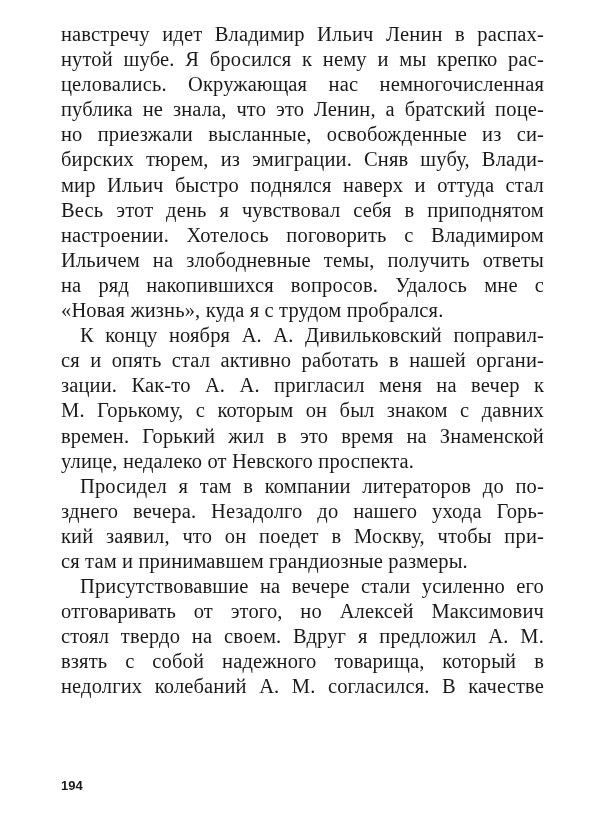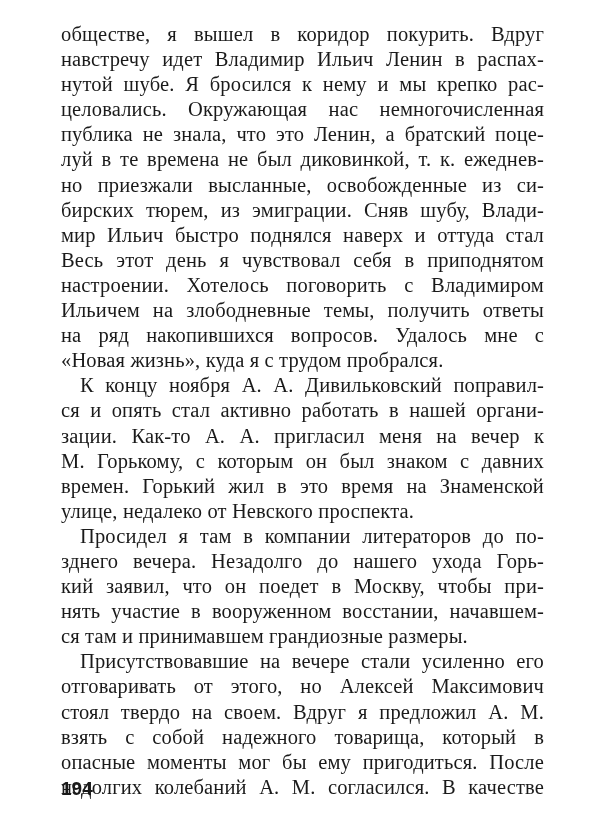--- a/index.html
+++ b/index.html
@@ -12,34 +12,32 @@
     .line {
       display: block; height: 25.1px; line-height: 25.1px;
       white-space: nowrap; text-align: justify; text-align-last: justify;
       letter-spacing: 0.15px;
     }
     .line.last { text-align-last: left; }
     .line.indent { padding-left: 19px; }
     .page-number {
       position: absolute; left: 61px; top: 778px;
       font-family: "Liberation Sans", sans-serif; font-weight: bold;
-      font-size: 19px; color: #1a1a1a;
+      font-size: 13px; color: #1a1a1a;
     }
   </style>
 </head>
 <body>
 
 <div class="page">
   <div>
-    <span class="line">обществе,  я вышел  в коридор  покурить. Вдруг</span>
     <span class="line">навстречу идет Владимир Ильич Ленин в распах-</span>
     <span class="line">нутой шубе. Я бросился к нему и мы крепко рас-</span>
     <span class="line">целовались.  Окружающая нас  немногочисленная</span>
     <span class="line">публика не знала, что это Ленин, а братский поце-</span>
-    <span class="line">луй в те времена не был диковинкой, т. к. ежеднев-</span>
     <span class="line">но приезжали высланные, освобожденные из си-</span>
     <span class="line">бирских тюрем, из эмиграции. Сняв шубу, Влади-</span>
     <span class="line">мир Ильич быстро поднялся наверх и оттуда стал</span>
     <span class="line">Весь этот день я чувствовал себя в приподнятом</span>
     <span class="line">настроении.  Хотелось  поговорить с Владимиром</span>
     <span class="line">Ильичем на злободневные темы, получить ответы</span>
     <span class="line">на ряд накопившихся  вопросов.  Удалось мне с</span>
     <span class="line last">«Новая жизнь», куда я с трудом пробрался.</span>
   </div>
   <div>
@@ -47,27 +45,25 @@
     <span class="line">ся и опять стал активно работать в нашей органи-</span>
     <span class="line">зации.  Как-то  А. А. пригласил  меня на вечер к</span>
     <span class="line">М. Горькому, с которым он был знаком с давних</span>
     <span class="line">времен. Горький жил в это время на Знаменской</span>
     <span class="line last">улице, недалеко от Невского проспекта.</span>
   </div>
   <div>
     <span class="line indent">Просидел я там в компании литераторов до по-</span>
     <span class="line">зднего вечера. Незадолго до нашего ухода Горь-</span>
     <span class="line">кий заявил, что он поедет в Москву, чтобы при-</span>
-    <span class="line">нять участие в вооруженном восстании, начавшем-</span>
     <span class="line last">ся там и принимавшем грандиозные размеры.</span>
   </div>
   <div>
     <span class="line indent">Присутствовавшие на вечере стали усиленно его</span>
     <span class="line">отговаривать от этого, но  Алексей  Максимович</span>
     <span class="line">стоял твердо на своем. Вдруг я предложил А. М.</span>
     <span class="line">взять с собой  надежного  товарища,  который в</span>
-    <span class="line">опасные моменты мог бы ему пригодиться. После</span>
     <span class="line">недолгих колебаний А. М. согласился. В качестве</span>
 
   </div>
 </div>
 
 <div class="page-number">194</div>
 
 </body></html>

